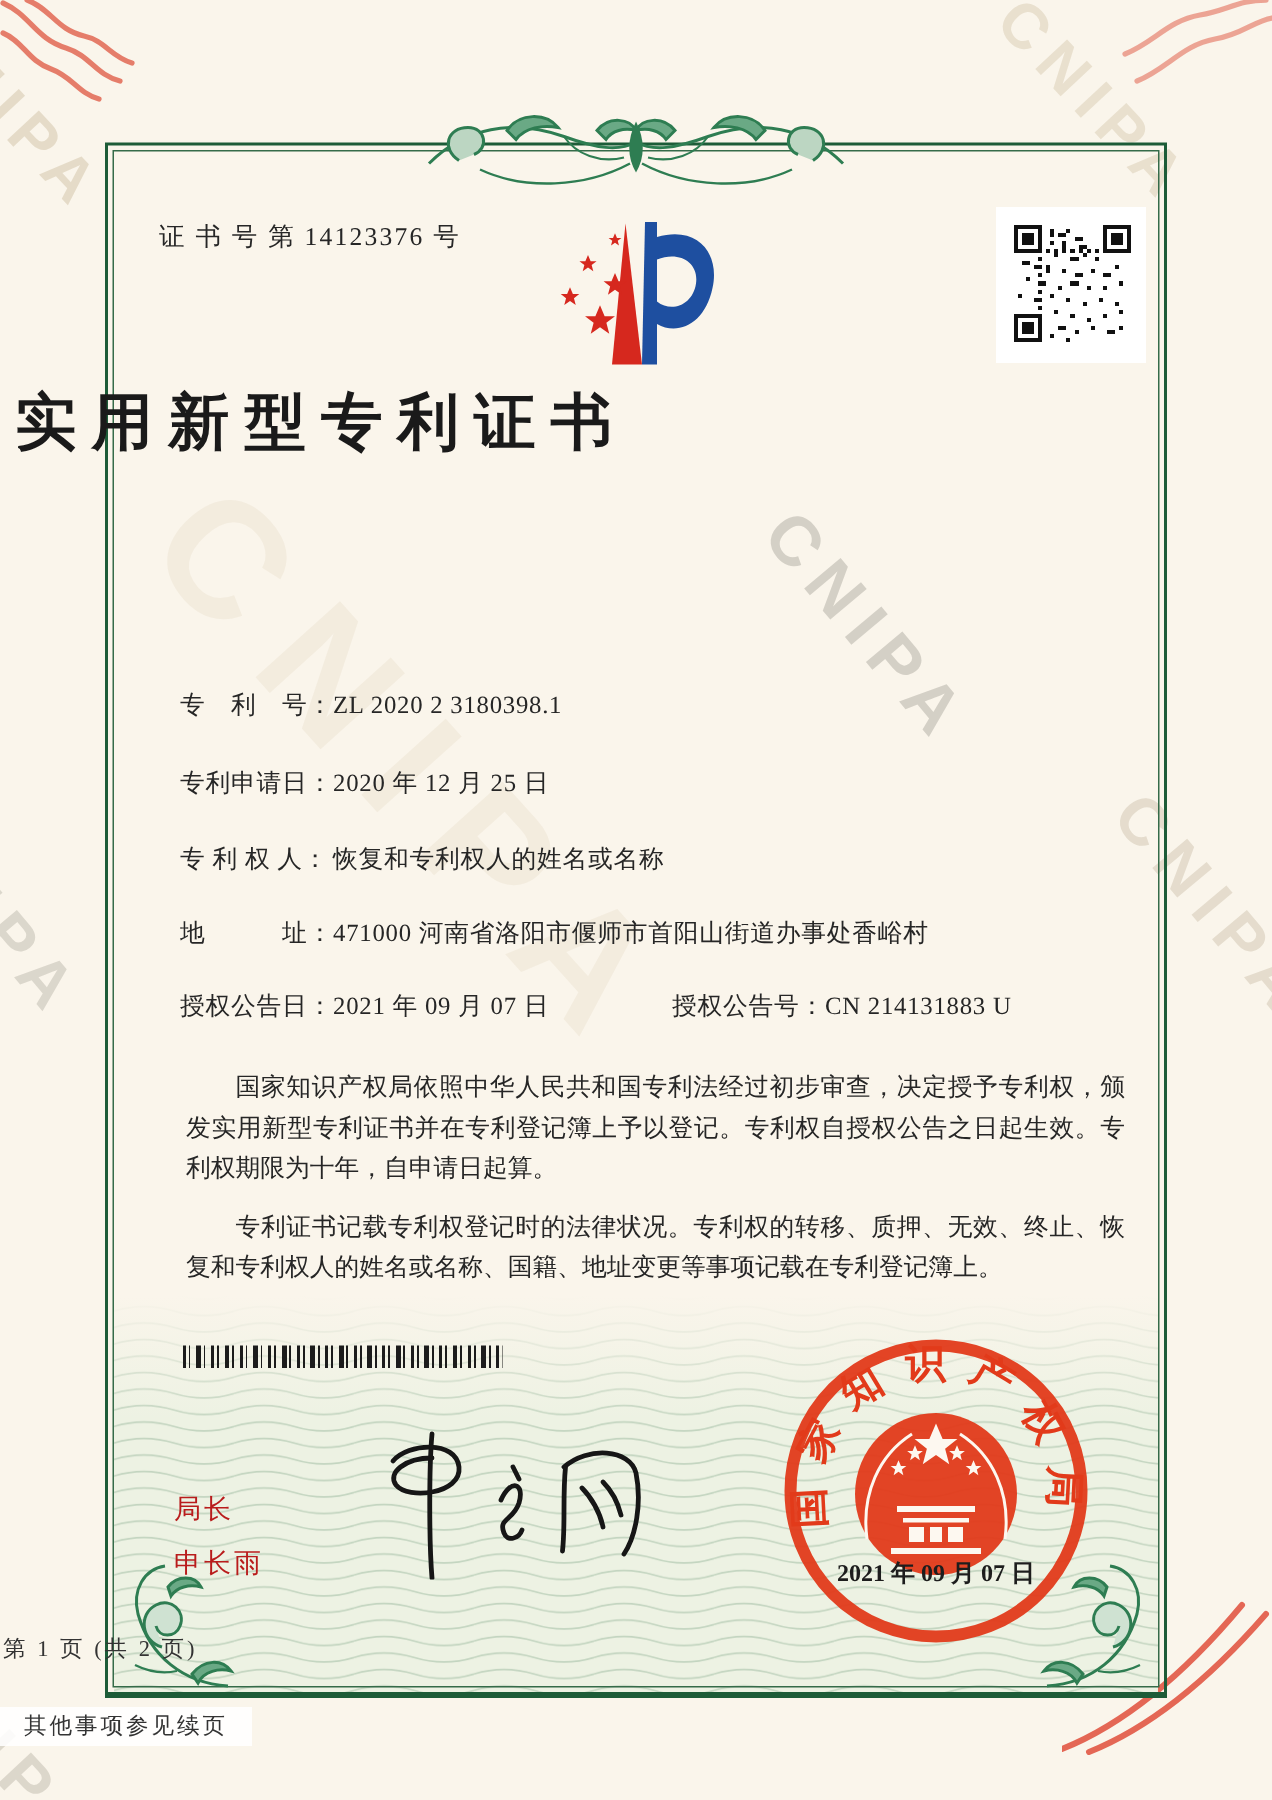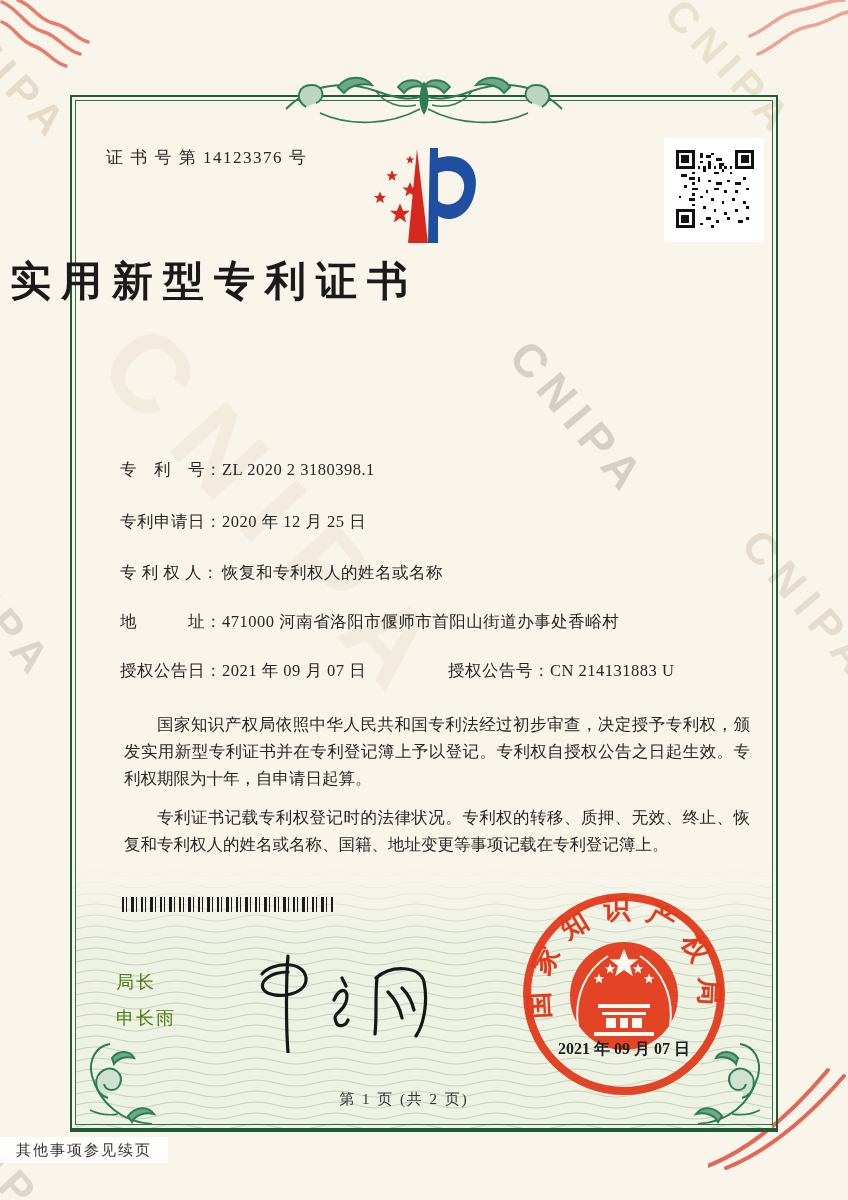--- a/index.html
+++ b/index.html
@@ -25,22 +25,22 @@
   .frow{position:absolute;left:120px;width:650px;font-size:16.5px;letter-spacing:.5px;}
   .frow .lab{display:inline-block;width:102px;}
   .grant-num{position:absolute;left:328px;top:0;}
   .paras{position:absolute;left:112px;top:699px;width:650px;font-size:16.5px;
          line-height:1.64;text-align:justify;}
   .paras p{margin:12px;text-indent:2em;}
   .barcode{position:absolute;left:122px;top:897px;width:213px;height:15px;
     background:repeating-linear-gradient(90deg,#1c1c1c 0 2px,transparent 2px 4px,
       #1c1c1c 4px 5px,transparent 5px 9px,#1c1c1c 9px 12px,transparent 12px 14px,
       #1c1c1c 14px 15px,transparent 15px 19px);}
-  .officer{position:absolute;left:116px;font-size:18px;letter-spacing:2px;color:#4d7c0f;}
-  .foot-page{position:absolute;left:12px;top:1090px;width:784px;text-align:center;
+  .officer{position:absolute;left:116px;font-size:18px;letter-spacing:2px;color:#b91c1c;margin-top:24px;}
+  .foot-page{position:absolute;left:2px;top:1090px;width:784px;text-align:left;
              font-size:15px;letter-spacing:2px;color:#333;}
   .foot-note{position:absolute;left:0;top:1141px;width:784px;font-size:15px;}
   .foot-note span{background:rgba(255,255,255,.88);padding:5px 16px;letter-spacing:2px;color:#333;}
   .qr-patch{position:absolute;left:664px;top:138px;width:100px;height:104px;background:#fff;}
   .seal-date{font-family:"Liberation Serif","DejaVu Serif",serif;font-weight:bold;}
   .flourish-r{transform:scaleX(-1);}
 </style>
 </head>
 <body>
 

